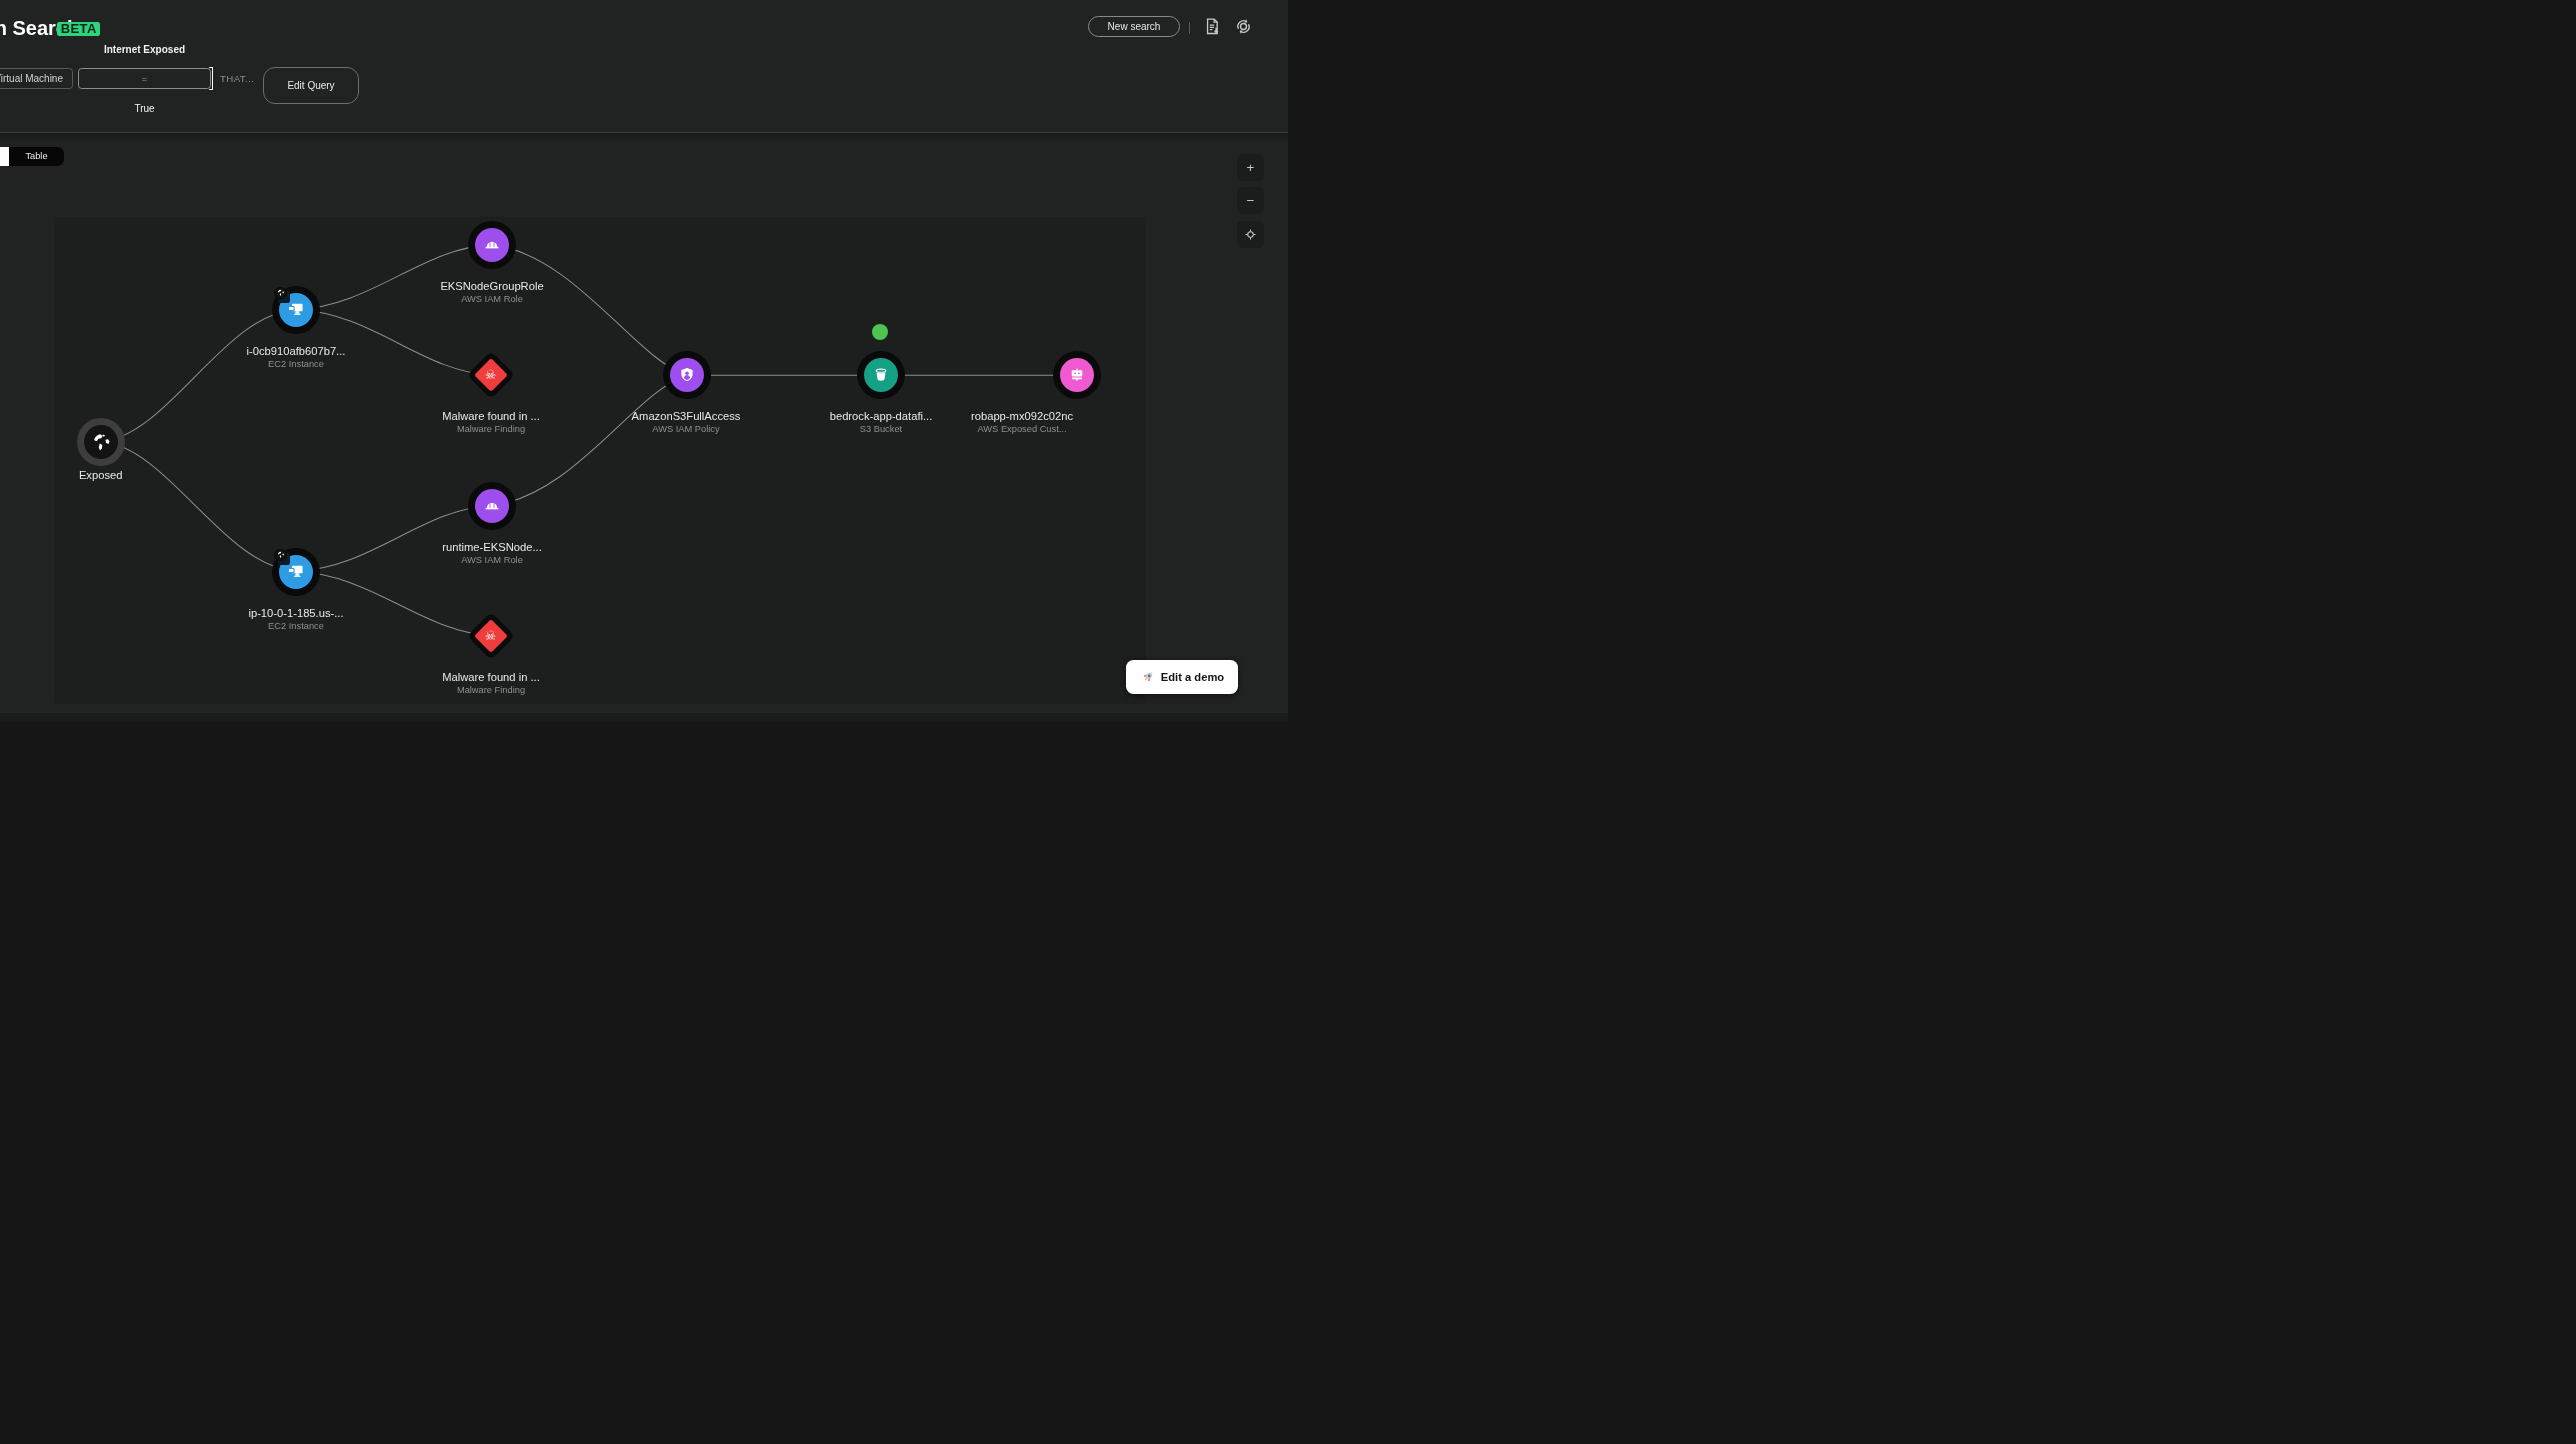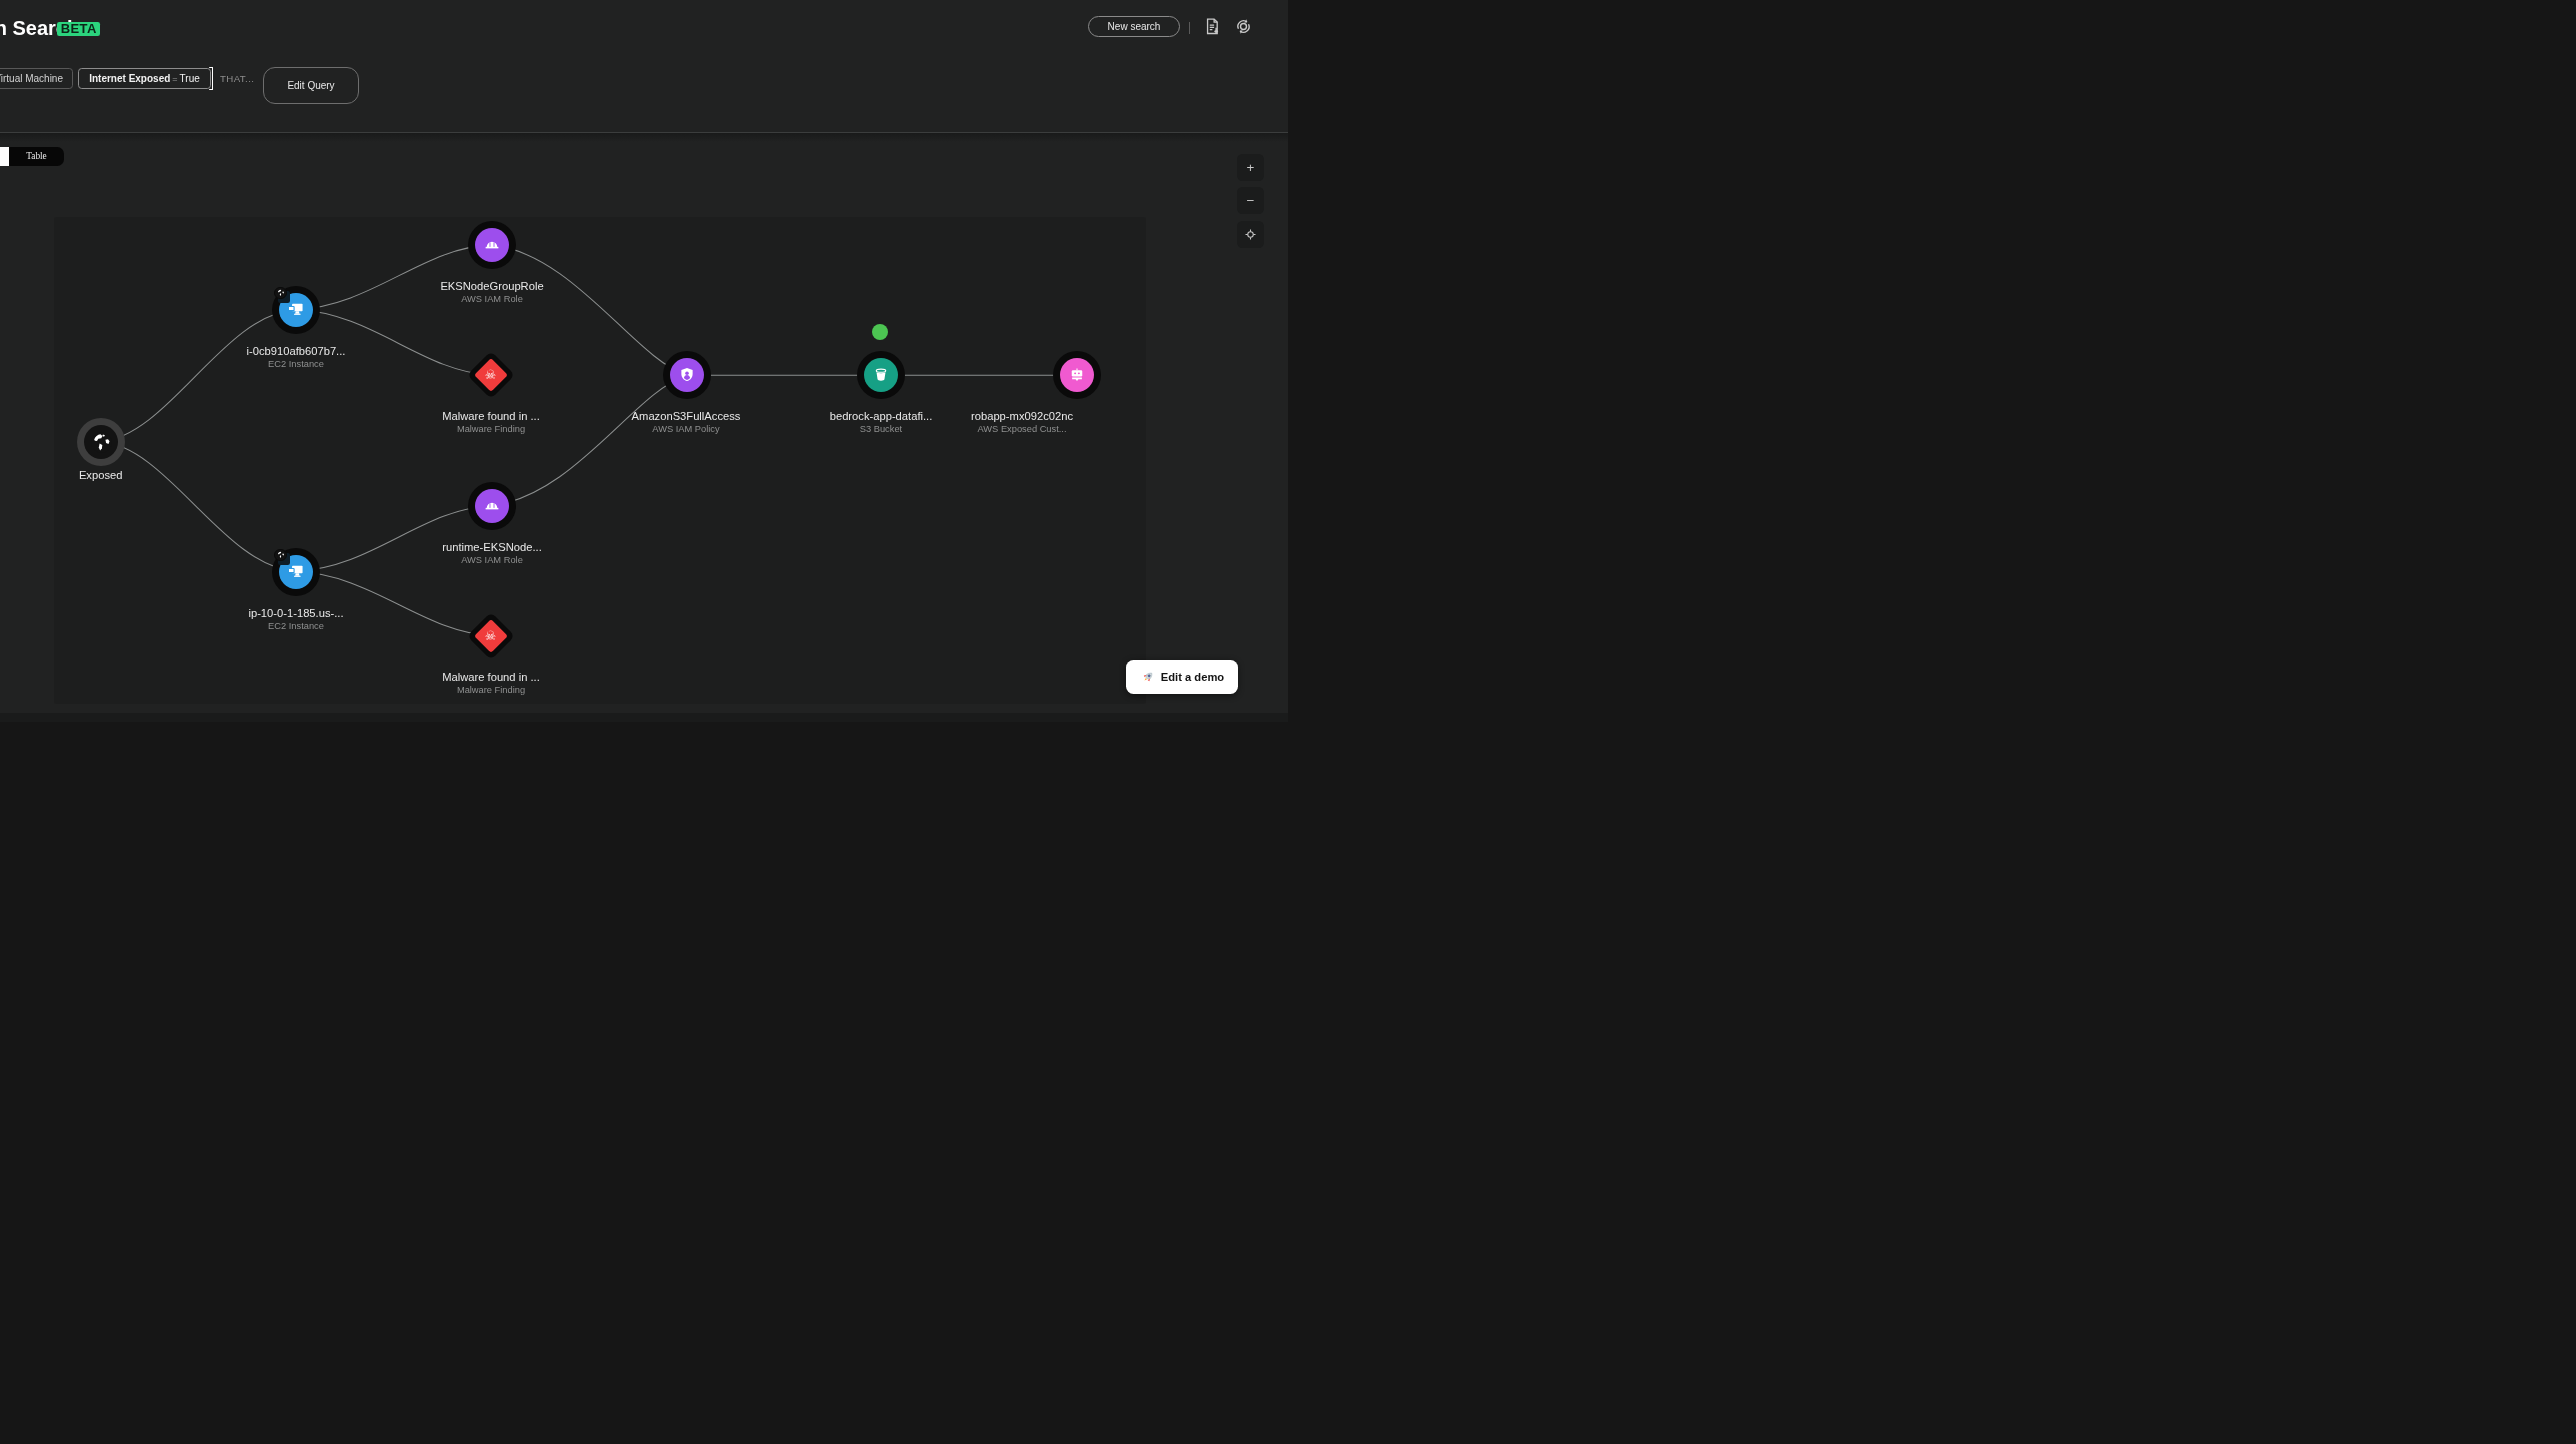--- a/index.html
+++ b/index.html
@@ -19,37 +19,37 @@
   #new-search { left:1088px; top:16.4px; width:92px; }
   .hdr-divider { position:absolute; left:1189px; top:21.6px; width:0.7px; height:12.7px; background:#5a5a5a; }
   .hdr-icon { position:absolute; top:16.4px; width:21px; height:21px; cursor:pointer; }
   #export-icon { left:1201px; }
   #sync-icon { left:1233px; }
 
   
   .chip { position:absolute; top:68px; height:21px; border:0.7px solid #585858; border-radius:3.7px;
           display:flex; align-items:center; padding:0 9px; font-size:10px; color:#d2d2d2; white-space:nowrap; }
   #chip-vm { left:-34px; width:107px; justify-content:flex-end; }
-  #chip-ie { left:78px; width:133px; border-color:#8d8d8d; justify-content:center; gap:2px; }
+  #chip-ie { left:78px; width:133px; border-color:#8d8d8d; justify-content:center; gap:19px;flex-direction:column; }
   #chip-ie .f { color:#f2f2f2; font-weight:bold; }
   #chip-ie .o { color:#9a9a9a; font-size:9px; }
   #chip-ie .v { color:#f2f2f2; }
   .cursor-bracket { position:absolute; right:-3px; top:-2.2px; bottom:-2.2px; width:4.5px;
                     border:1.9px solid #fff; border-left:none; border-radius:0.7px; }
   #that-text { position:absolute; left:220px; top:73px; font-size:9.7px; color:#8d8d8d; letter-spacing:0.4px; }
   #edit-query { left:263px; top:67px; width:96px; height:37px; border-color:#6e6e6e; border-radius:12px; }
 
   .top-divider { position:absolute; left:0; top:132px; width:1288px; height:0.7px; background:#3b3d3d; }
   .top-shadow { position:absolute; left:0; top:133px; width:1288px; height:9px;
                 background:linear-gradient(#121313, rgba(18,19,19,0)); opacity:.55; }
 
   
   .seg-white { position:absolute; left:0; top:147px; width:9px; height:19.4px; background:#fdfdfd; }
   .seg-table { position:absolute; left:9px; top:147px; width:55px; height:19.4px; background:#070707;
-               border-radius:0 6.7px 6.7px 0; color:#ececec; font-size:9.3px; line-height:19.4px; text-align:center; cursor:pointer;font-family:Liberation Serif, serif; }
+               border-radius:0 6.7px 6.7px 0; color:#ececec; font-size:9.3px; line-height:19.4px; text-align:center; cursor:pointer; }
 
   
   .graph-panel { position:absolute; left:54px; top:217px; width:1092px; height:487px;
                  background:#1d1e1e; border-radius:3px; }
   #edges { position:absolute; left:0; top:0; width:1288px; height:722px; pointer-events:none; }
   #edges path { stroke:#9fa2a2; stroke-width:1.4; fill:none; opacity:.85; }
 
   .g-node { position:absolute; width:48px; height:48px; border-radius:50%; background:#0a0a0a;
             display:flex; align-items:center; justify-content:center; cursor:pointer; z-index:2; }
   .g-inner { width:34px; height:34px; border-radius:50%; display:flex; align-items:center; justify-content:center; }

